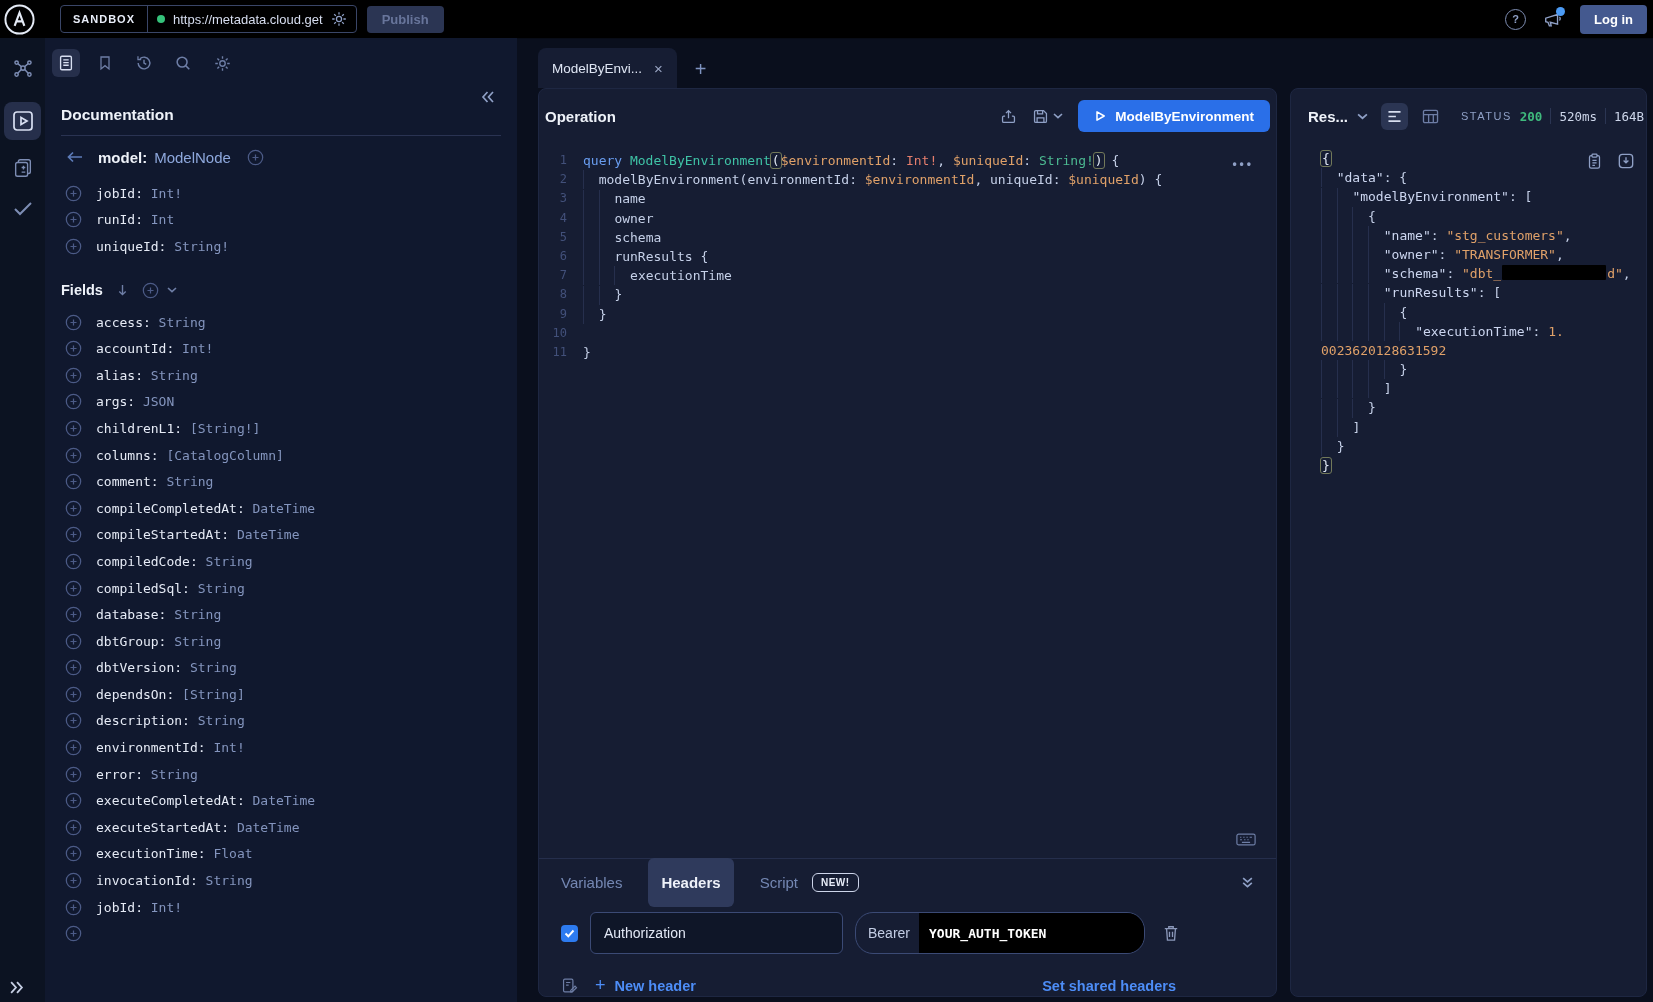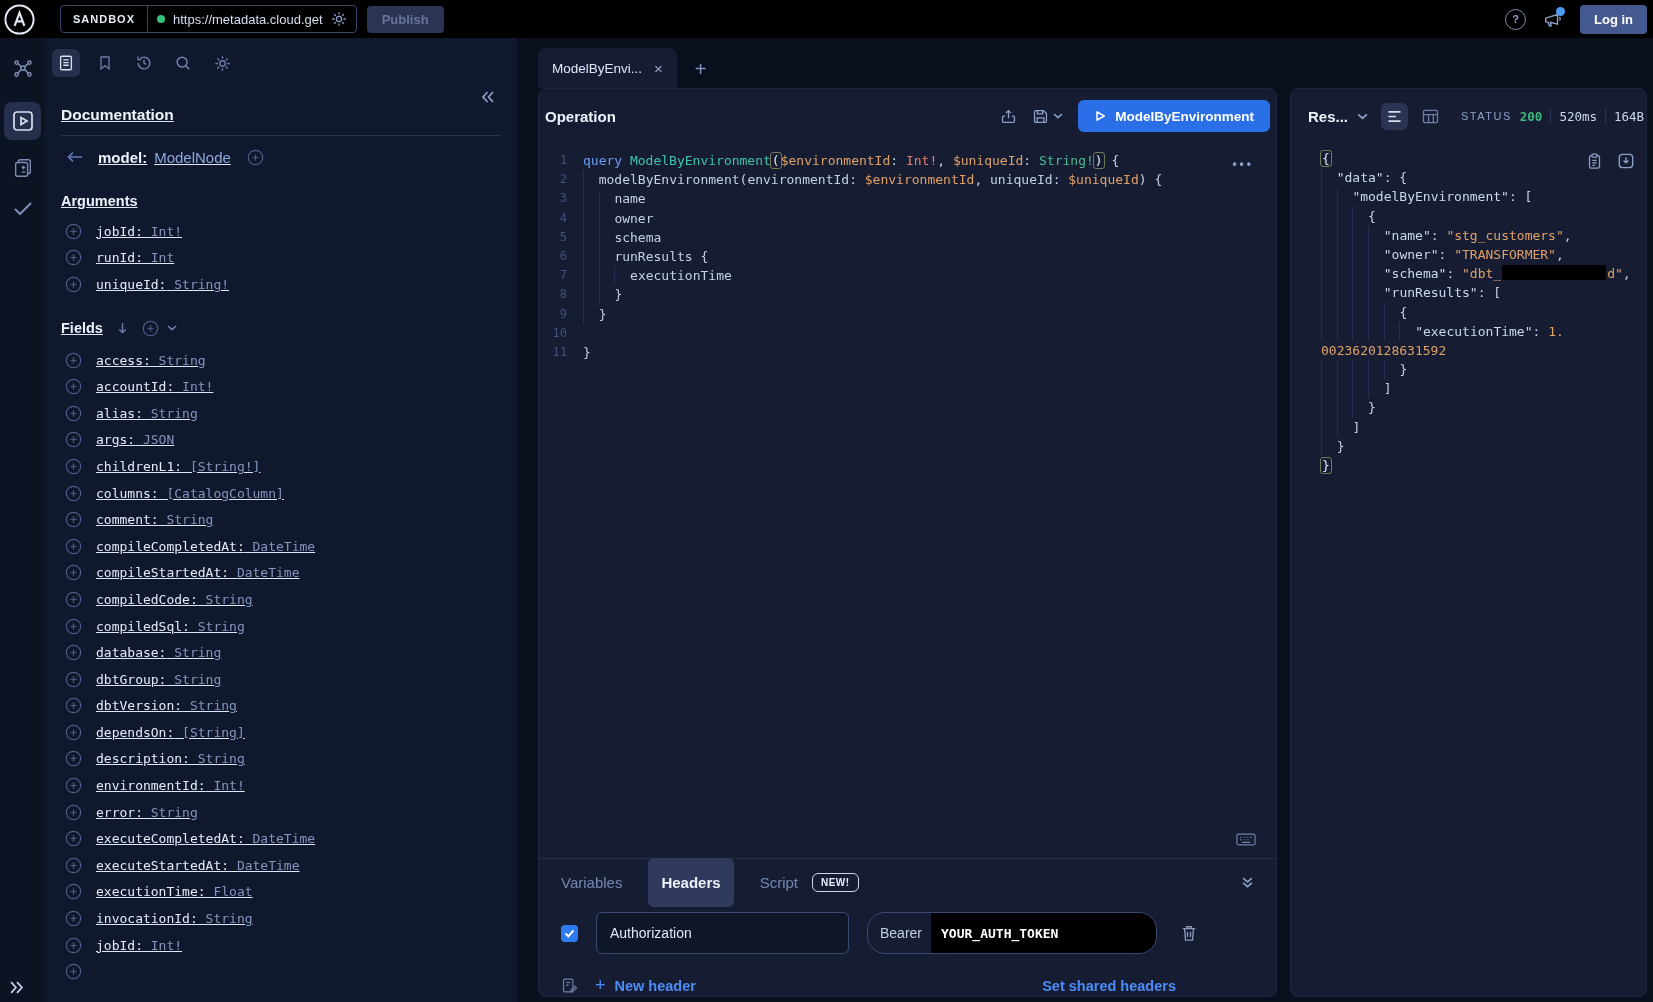--- a/index.html
+++ b/index.html
@@ -27,21 +27,21 @@
   .login{background:#44598f;color:#fff;font-weight:bold;font-size:13px;border:none;border-radius:4px;padding:7px 14px;}
 
   
   .rail{position:absolute;left:0;top:38px;width:45px;bottom:0;background:#0c1322;}
   .rail .ric{position:absolute;left:0;width:45px;display:flex;justify-content:center;color:#7d8db4;}
   .rtile{position:absolute;left:4px;width:37px;height:38px;background:#262f4b;border-radius:8px;
          display:flex;align-items:center;justify-content:center;color:#d9e0f2;}
   .expand{position:absolute;left:9px;bottom:8px;color:#c6cfe4;}
 
   
-  .docs{position:absolute;left:45px;top:38px;width:472px;bottom:0;background:#10182e;overflow:hidden;text-decoration:underline;}
+  .docs{position:absolute;left:45px;top:38px;width:472px;bottom:0;background:#10182e;overflow:hidden;}
   .doc-iconbar{display:flex;align-items:center;gap:11px;padding:7px 0 0 7px;height:36px;}
   .dtile{width:28px;height:28px;border-radius:6px;display:flex;align-items:center;justify-content:center;color:#d9e0f2;background:#262f4b;}
   .dico{width:28px;height:28px;display:flex;align-items:center;justify-content:center;color:#6e7ea6;}
   .collapse{position:absolute;right:22px;top:53px;color:#8fa0c6;}
   .doc-title{margin:25px 0 0 16px;font-size:15.5px;font-weight:bold;color:#eef2f9;}
   .doc-div{margin:11px 16px 0 16px;border-bottom:1px solid #2a3352;}
   .crumb{margin-top:7px;padding-left:22px;display:flex;align-items:center;height:28px;}
   .crumb .back{color:#5d7bb8;display:flex;margin-right:15px;}
   .crumb .cf{font-size:15px;font-weight:bold;color:#eef2f9;}
   .crumb .ct{font-size:15px;color:#8ea8dd;margin-left:7px;}
@@ -84,21 +84,21 @@
   .red{display:inline-block;width:104px;height:15px;background:#000;vertical-align:-2px;margin:0 1px;border-radius:1px;}
   .ed-menu{position:absolute;top:14px;right:22px;color:#8fa0c6;font-size:12px;letter-spacing:3px;font-weight:bold;}
   .kbd-ic{position:absolute;bottom:12px;right:20px;color:#6e7ea6;display:flex;}
   .op-div{border-top:1px solid #252e4c;flex:none;}
   .sub-tabs{display:flex;align-items:center;height:46px;padding:0 22px;gap:26px;flex:none;}
   .subtab{font-size:15px;color:#7487b3;}
   .subtab.active{background:#2f3a5c;color:#eef1f9;font-weight:bold;border-radius:6px;padding:16px 13px;}
   .newbadge{margin-left:-12px;border:1px solid #cdd5ea;border-radius:6px;padding:3px 8px;
             font-size:10px;font-weight:bold;letter-spacing:0.5px;color:#e8edf8;}
   .collapse2{margin-left:auto;color:#8fa0c6;display:flex;}
-  .hdr-row{display:flex;align-items:center;height:56px;padding:0 22px;gap:18px;flex:none;}
+  .hdr-row{display:flex;align-items:center;height:56px;padding:0 22px;gap:12px;flex:none;}
   .chk{width:17px;height:17px;background:#2d7bf0;border-radius:4px;display:flex;align-items:center;justify-content:center;flex:none;}
   .keyinput{width:225px;height:40px;background:#0f1628;border:1px solid #3b4a75;border-radius:6px;
             color:#e2e8f5;font-size:14px;padding:0 13px;flex:none;font-family:"Liberation Sans",sans-serif;box-sizing:content-box;}
   .valfield{width:290px;height:42px;border:1px solid #3b4a75;border-radius:18px;display:flex;align-items:center;padding-left:12px;flex:none;box-sizing:border-box;overflow:hidden;}
   .bearer{font-size:14px;color:#c3cde4;flex:none;}
   .token{margin-left:9px;align-self:stretch;flex:1;background:#000;display:flex;align-items:center;padding-left:10px;
          color:#fff;font-family:"DejaVu Sans Mono",monospace;font-size:13px;font-weight:bold;}
   .trash{margin-left:6px;color:#8b98ba;display:flex;}
   .foot-row{display:flex;align-items:center;padding:14px 22px 0 22px;gap:17px;flex:none;}
   .editjson{color:#6e7ea6;display:flex;}
@@ -252,23 +252,20 @@
       <span class="cf">model:</span>
       <span class="ct">ModelNode</span>
       <span class="plus-ic" style="margin-left:16px;">
         <svg width="17" height="17" viewBox="0 0 18 18" fill="none" stroke="#4c5b87" stroke-width="1.3">
             <circle cx="9" cy="9" r="7.6"></circle>
             <path d="M9 5.8v6.4M5.8 9h6.4"></path>
           </svg>
       </span>
     </div>
 
-    <div class="sec-title">
-      <span>Arguments</span>
-    </div>
     <div class="arg-list" id="arg-list">
         <div class="drow">
           <span class="plus-ic">
             <svg width="17" height="17" viewBox="0 0 18 18" fill="none" stroke="#4c5b87" stroke-width="1.3">
               <circle cx="9" cy="9" r="7.6"></circle>
               <path d="M9 5.8v6.4M5.8 9h6.4"></path>
             </svg>
           </span>
           <span class="dname">jobId:</span>
           <span class="dtype">&nbsp;Int!</span>

